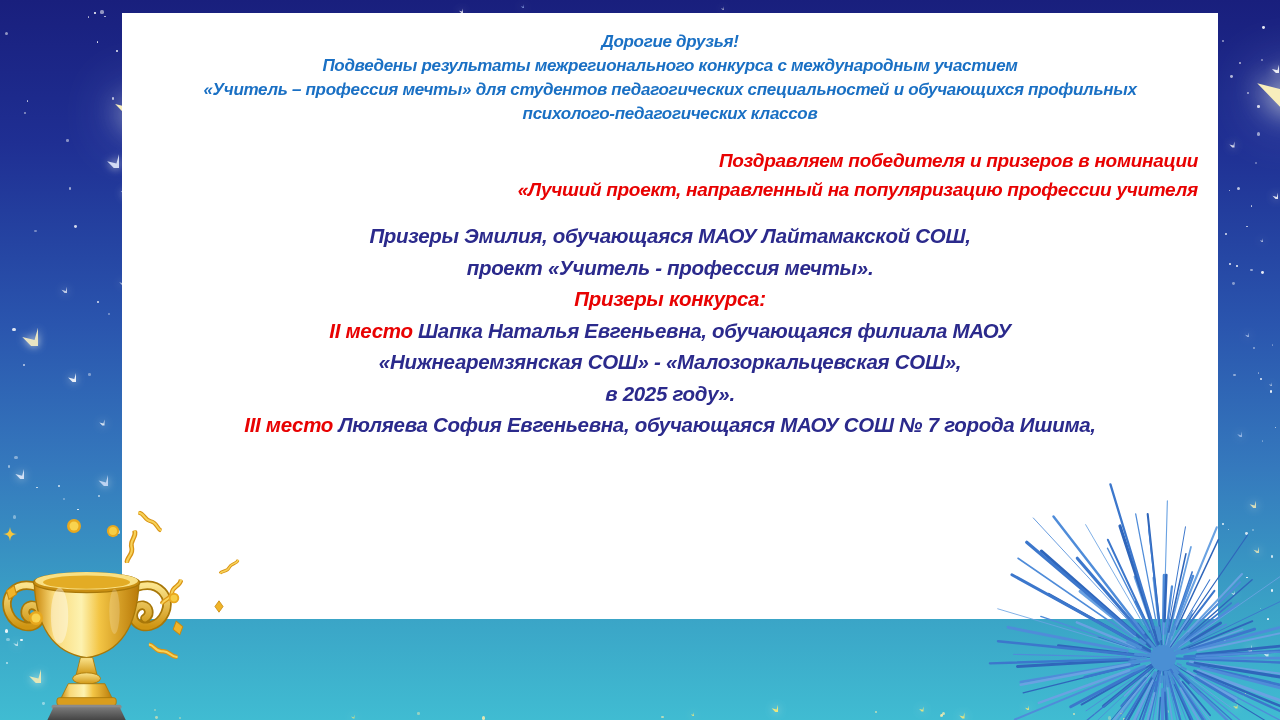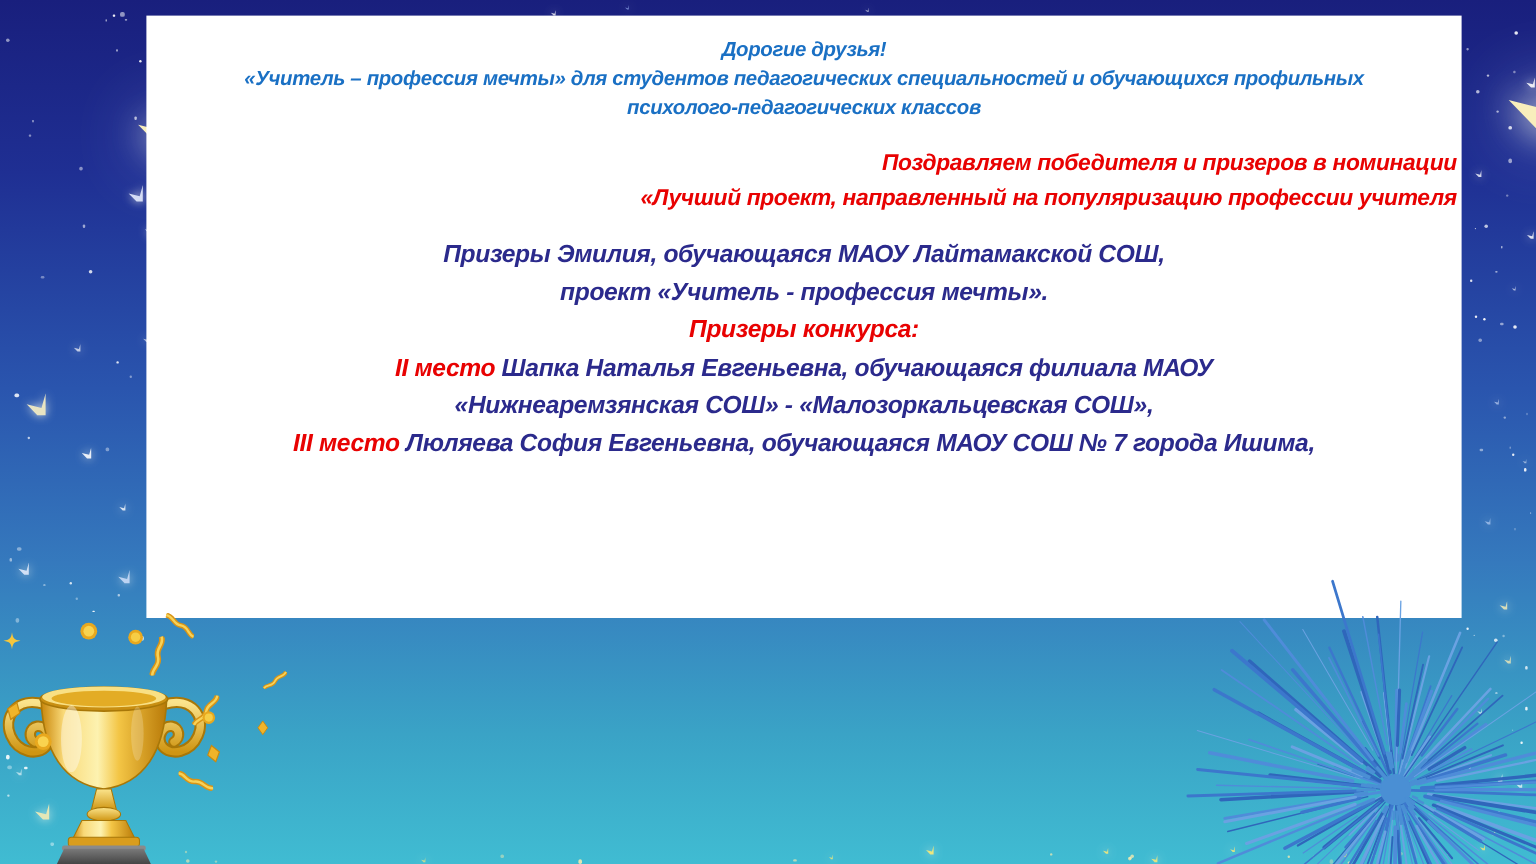--- a/index.html
+++ b/index.html
@@ -3,22 +3,22 @@
 <meta charset="utf-8">
 <style>
   html,body{margin:0;padding:0;}
   body{width:1280px;height:720px;font-family:"Liberation Sans","DejaVu Sans",sans-serif;}
   .stage{position:relative;width:1280px;height:720px;overflow:hidden;
     background:linear-gradient(180deg,#191f7d 0%,#1f2f93 20%,#2a55ae 45%,#3579bd 65%,#3aa3c6 85%,#40bcd2 100%);}
   .bg{position:absolute;inset:0;z-index:1;}
   .star{position:absolute;transform:translate(-50%,-50%);filter:drop-shadow(0 0 4px rgba(255,255,240,.9));}
   .star.big{filter:drop-shadow(0 0 14px rgba(255,255,235,.95)) drop-shadow(0 0 30px rgba(200,220,255,.7));}
   .dot{position:absolute;border-radius:50%;background:#fff;}
-  .panel{position:absolute;left:122px;top:13px;width:1096px;height:502px;background:var(--panel,#fff);z-index:2;
-    padding:0 4px;box-sizing:border-box;text-align:center;font-style:italic;font-weight:bold;letter-spacing:-0.3px;}
+  .panel{position:absolute;left:122px;top:13px;width:1096px;height:606px;background:var(--panel,#fff);z-index:2;
+    padding:0 20px;box-sizing:border-box;text-align:center;font-style:italic;font-weight:bold;letter-spacing:-0.3px;}
   .intro{margin-top:17px;font-size:17px;line-height:24px;color:var(--intro-blue,#1a70c4);}
   .congrats{margin-top:21px;font-size:19px;line-height:28.5px;color:var(--accent-red,#e80202);text-align:right;}
   .results{margin-top:16px;font-size:20.5px;line-height:31.5px;color:var(--body-navy,#2b2a8c);}
   .results .heading{color:var(--accent-red,#e80202);}
   .results .red{color:var(--accent-red,#e80202);}
   .trophy-wrap{position:absolute;left:0;top:500px;width:250px;height:220px;z-index:3;}
   .trophy-svg{position:absolute;left:2px;top:50px;}
   .confetti{position:absolute;}
   .firework{position:absolute;left:1000px;top:500px;width:280px;height:220px;overflow:visible;z-index:3;}
 </style>
@@ -258,33 +258,35 @@
       <span class="dot" style="left: 940.037px; top: 713.963px; width: 3.36439px; height: 3.36439px; opacity: 0.841256; background: rgb(240, 234, 176);"></span>
       <span class="dot" style="left: 661.35px; top: 716.051px; width: 2.44559px; height: 2.44559px; opacity: 0.668065; background: rgb(240, 234, 176);"></span>
       <span class="dot" style="left: 417.112px; top: 711.956px; width: 2.63741px; height: 2.63741px; opacity: 0.487543; background: rgb(240, 234, 176);"></span>
       <span class="dot" style="left: 940.82px; top: 713.767px; width: 2.58638px; height: 2.58638px; opacity: 0.894125; background: rgb(240, 234, 176);"></span>
       <span class="dot" style="left: 1166.1px; top: 710.124px; width: 3.08154px; height: 3.08154px; opacity: 0.428201; background: rgb(240, 234, 176);"></span>
     </div>
 
   <div class="panel">
     <div class="intro">
       <div>Дорогие друзья!</div>
+      <div>Подведены результаты межрегионального конкурса с международным участием</div>
       <div>«Учитель – профессия мечты» для студентов педагогических специальностей и обучающихся профильных</div>
       <div>психолого-педагогических классов</div>
     </div>
     <div class="congrats">
       <div>Поздравляем победителя и призеров в номинации</div>
       <div>«Лучший проект, направленный на популяризацию профессии учителя</div>
     </div>
     <div class="results">
       <div>Призеры Эмилия, обучающаяся МАОУ Лайтамакской СОШ,</div>
       <div>проект «Учитель - профессия мечты».</div>
       <div class="heading">Призеры конкурса:</div>
       <div><span class="red">II место </span><span>Шапка Наталья Евгеньевна, обучающаяся филиала МАОУ</span></div>
       <div>«Нижнеаремзянская СОШ» - «Малозоркальцевская СОШ»,</div>
+      <div>в 2025 году».</div>
       <div><span class="red">III место </span><span>Люляева София Евгеньевна, обучающаяся МАОУ СОШ № 7 города Ишима,</span></div>
     </div>
   </div>
 
   <div class="trophy-wrap">
     <svg class="trophy-svg" width="170" height="175" viewBox="0 0 195 200">
 
       <path d="M40,42 C14,34 0,54 8,72 C15,88 34,92 42,82 C48,74 42,62 33,63 C26,64 24,74 31,78" fill="none" stroke="#a87708" stroke-width="11" stroke-linecap="round"></path>
       <path d="M40,42 C14,34 0,54 8,72 C15,88 34,92 42,82 C48,74 42,62 33,63 C26,64 24,74 31,78" fill="none" stroke="url(#goldV)" stroke-width="7" stroke-linecap="round"></path>
       <path d="M155,42 C181,34 195,54 187,72 C180,88 161,92 153,82 C147,74 153,62 162,63 C169,64 171,74 164,78" fill="none" stroke="#a87708" stroke-width="11" stroke-linecap="round"></path>

